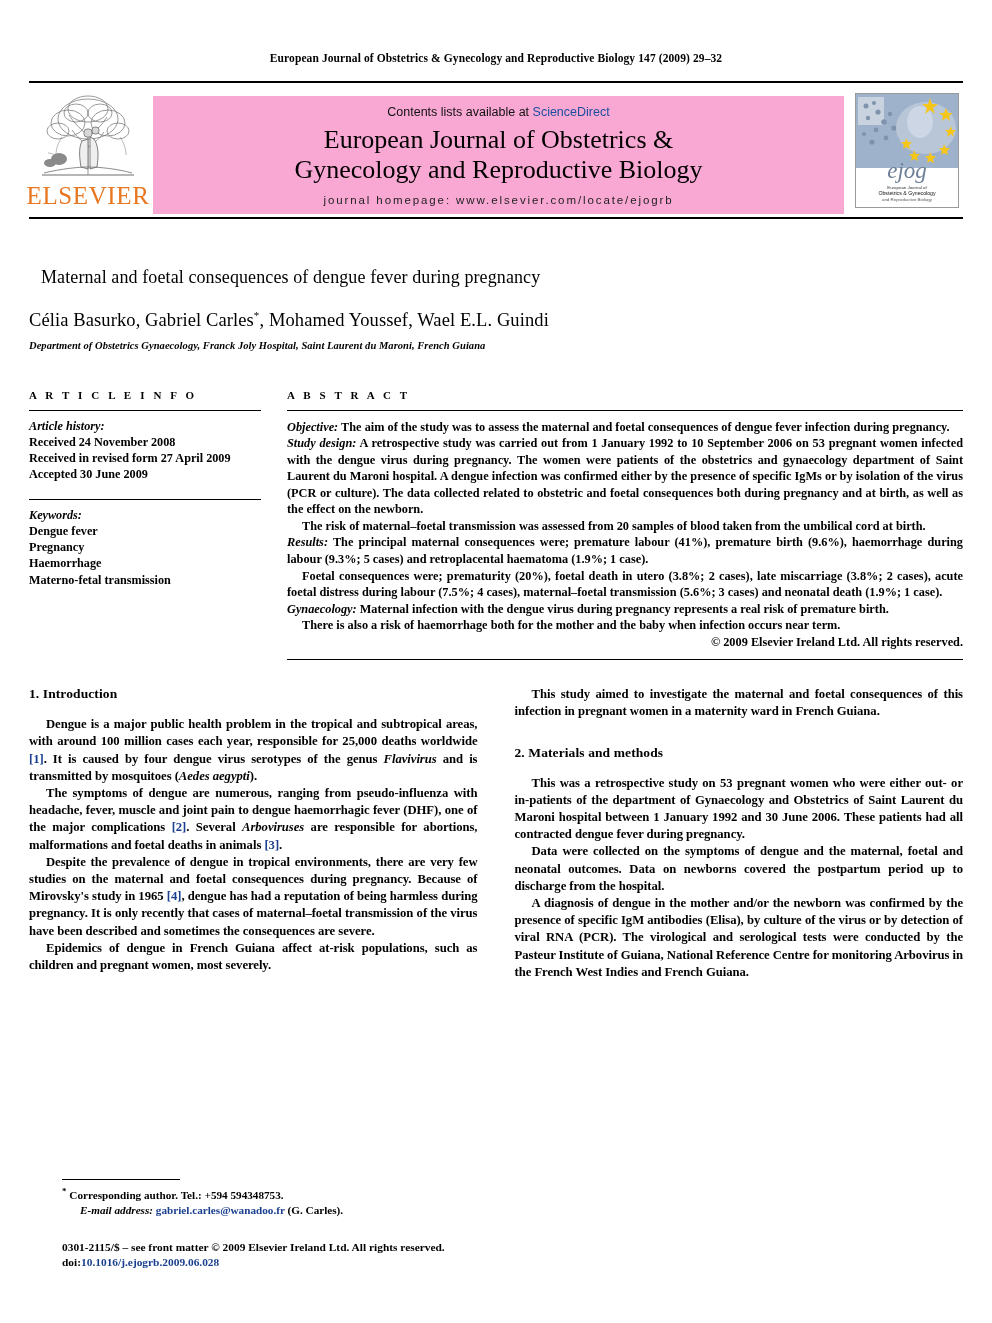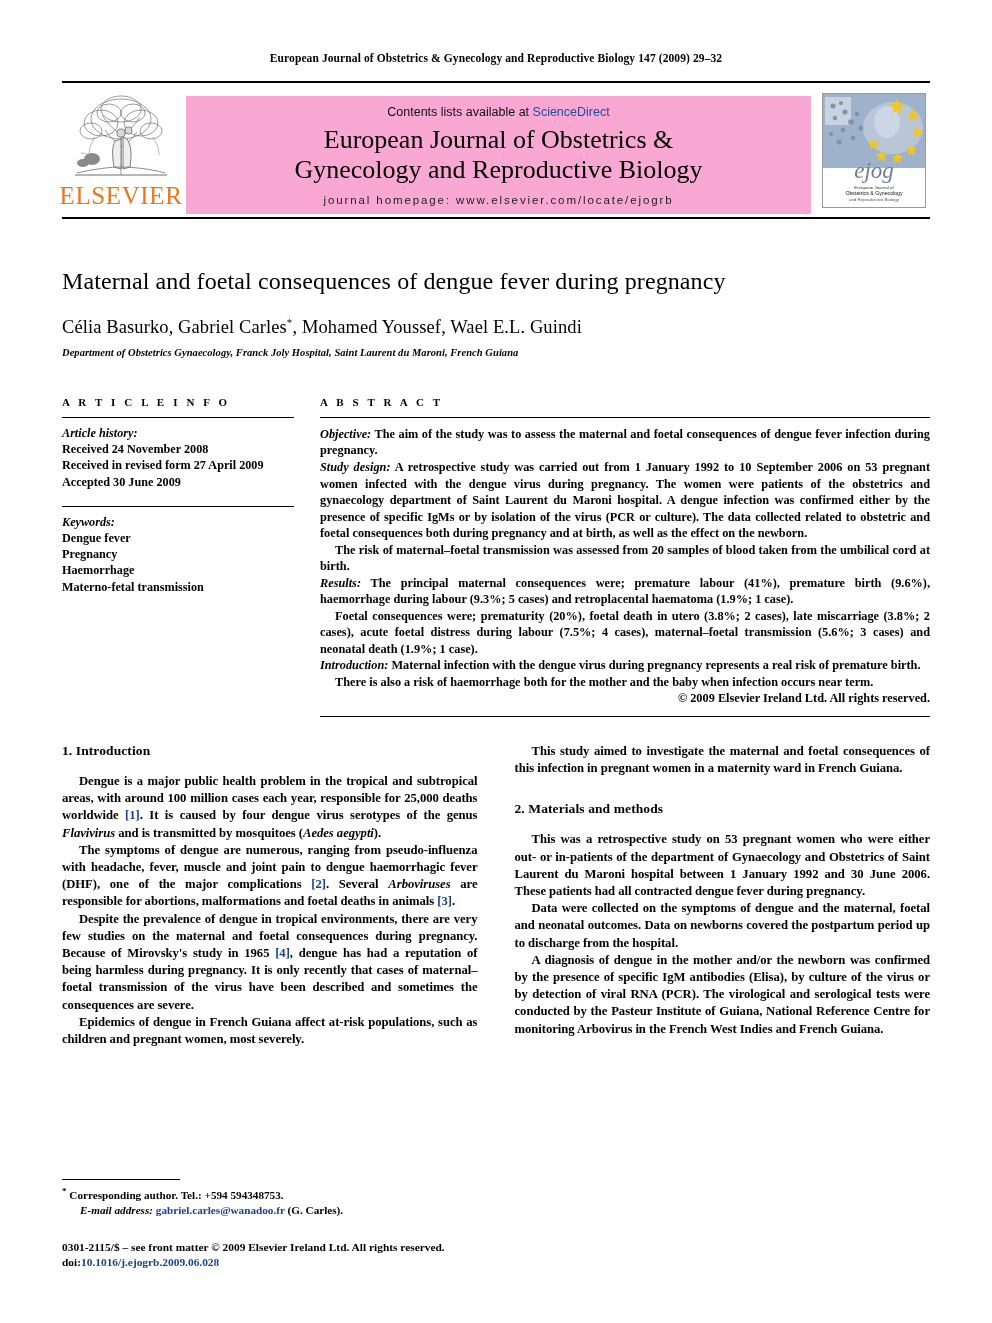--- a/index.html
+++ b/index.html
@@ -13,21 +13,21 @@
     font-family: "Liberation Serif", "DejaVu Serif", serif;
     color: #000000;
     position: relative;
     overflow: hidden;
   }
   .page {
     width: 992px;
     height: 1323px;
     position: relative;
     box-sizing: border-box;
-    padding: 0 62px;
+    padding: 0 29px;
   }
 
   
   .runhead {
     text-align: center;
     font-size: 11.5px;
     font-weight: bold;
     letter-spacing: 0.1px;
     padding-top: 52px;
     color: #000;
@@ -114,24 +114,24 @@
     height: 113px;
     border: 1px solid #9a9a9a;
     background: #5eead4;
     position: relative;
     overflow: hidden;
   }
 
   
   .title-block { margin-top: 48px; }
   .art-title {
-    font-size: 24px;
+    font-size: 18px;
     font-weight: normal;
     line-height: 1.2;
-    margin: 0;
+    margin: 12px;
     letter-spacing: 0.1px;
   }
   .authors {
     font-size: 18.5px;
     margin-top: 20px;
     letter-spacing: 0.1px;
   }
   .authors sup { font-size: 11px; vertical-align: super; }
   .affil {
     font-size: 10.5px;
@@ -360,21 +360,21 @@
 
     <div class="col-abs">
       <div class="sechead">A B S T R A C T</div>
       <div class="rule"></div>
       <div class="abs-body">
         <p><span class="run-in">Objective:</span><span> The aim of the study was to assess the maternal and foetal consequences of dengue fever infection during pregnancy.</span></p>
         <p><span class="run-in">Study design:</span><span> A retrospective study was carried out from 1 January 1992 to 10 September 2006 on 53 pregnant women infected with the dengue virus during pregnancy. The women were patients of the obstetrics and gynaecology department of Saint Laurent du Maroni hospital. A dengue infection was confirmed either by the presence of specific IgMs or by isolation of the virus (PCR or culture). The data collected related to obstetric and foetal consequences both during pregnancy and at birth, as well as the effect on the newborn.</span></p>
         <p class="indent">The risk of maternal–foetal transmission was assessed from 20 samples of blood taken from the umbilical cord at birth.</p>
         <p><span class="run-in">Results:</span><span> The principal maternal consequences were; premature labour (41%), premature birth (9.6%), haemorrhage during labour (9.3%; 5 cases) and retroplacental haematoma (1.9%; 1 case).</span></p>
         <p class="indent">Foetal consequences were; prematurity (20%), foetal death in utero (3.8%; 2 cases), late miscarriage (3.8%; 2 cases), acute foetal distress during labour (7.5%; 4 cases), maternal–foetal transmission (5.6%; 3 cases) and neonatal death (1.9%; 1 case).</p>
-        <p><span class="run-in">Introduction:</span><span> Maternal infection with the dengue virus during pregnancy represents a real risk of premature birth.</span></p>
+        <p><span class="run-in">Gynaecology:</span><span> Maternal infection with the dengue virus during pregnancy represents a real risk of premature birth.</span></p>
         <p class="indent">There is also a risk of haemorrhage both for the mother and the baby when infection occurs near term.</p>
         <p class="copyline">© 2009 Elsevier Ireland Ltd. All rights reserved.</p>
       </div>
       <div class="abs-end-rule"></div>
     </div>
   </div>
 
   <div class="body-cols">
 
     <div class="bcol">

